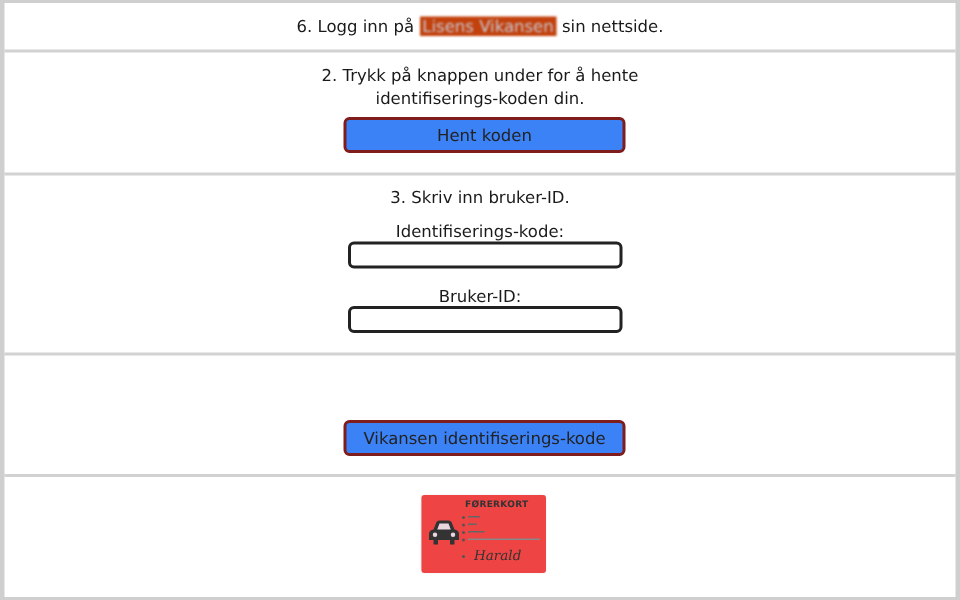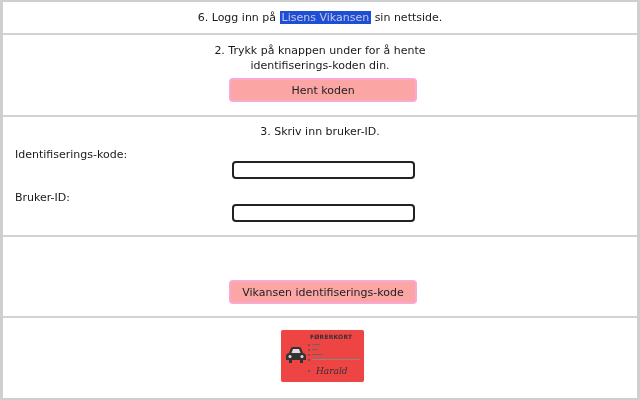--- a/index.html
+++ b/index.html
@@ -33,32 +33,32 @@
       position: absolute;
       left: 0; right: 0;
       height: 2px;
       background: #d2d2d2;
     }
     .step-text { display: block; }
     .link {
       color: #c9c9d6;
       text-decoration: none;
       filter: blur(0.6px);
-      background: #1d4ed8;
+      background: #c2410c;
       padding: 0 2px;
     }
     .btn {
       position: absolute;
       left: 226px;
       width: 188px;
       height: 24px;
       box-sizing: border-box;
-      border: 2px solid #f9a8d4;
+      border: 2px solid #7f1d1d;
       border-radius: 4px;
-      background: #fca5a5;
+      background: #3b82f6;
       font-family: "DejaVu Sans", sans-serif;
       font-size: 11px;
       color: #222;
       display: flex;
       align-items: center;
       justify-content: center;
       cursor: pointer;
       padding: 0;
     }
     .input {
@@ -71,24 +71,23 @@
       border-radius: 4px;
       background: #fff;
       outline: none;
       padding: 0 4px;
       font-family: "DejaVu Sans", sans-serif;
       font-size: 11px;
     }
     .label {
       position: absolute;
       left: 0; right: 0;
-      text-align: left;
+      text-align: center;
       font-size: 11px;
       line-height: 14px;
-      margin-left: 12px;
     }
     .card {
       position: absolute;
       left: 278px; top: 328px;
       width: 83px; height: 52px;
       background: #ef4444;
       border-radius: 2px;
       box-shadow: 0 0 1px rgba(0,0,0,0.15);
       overflow: hidden;
     }

